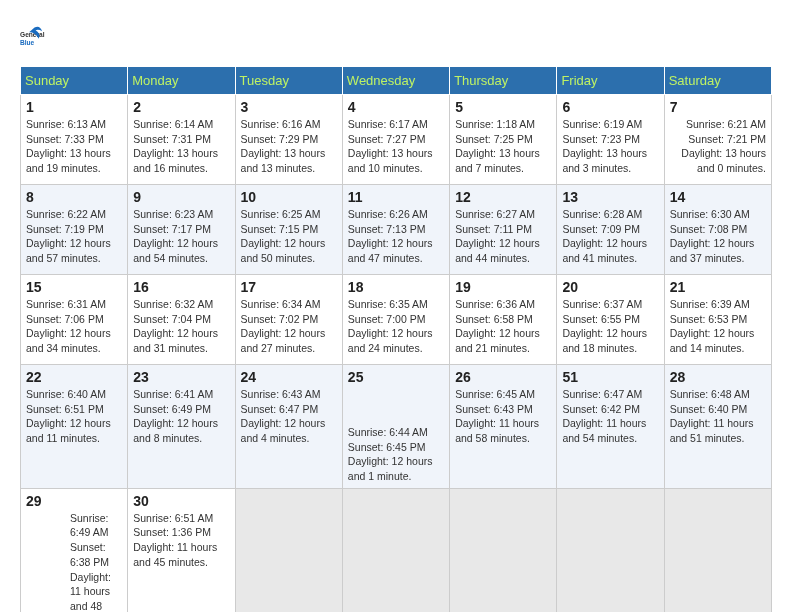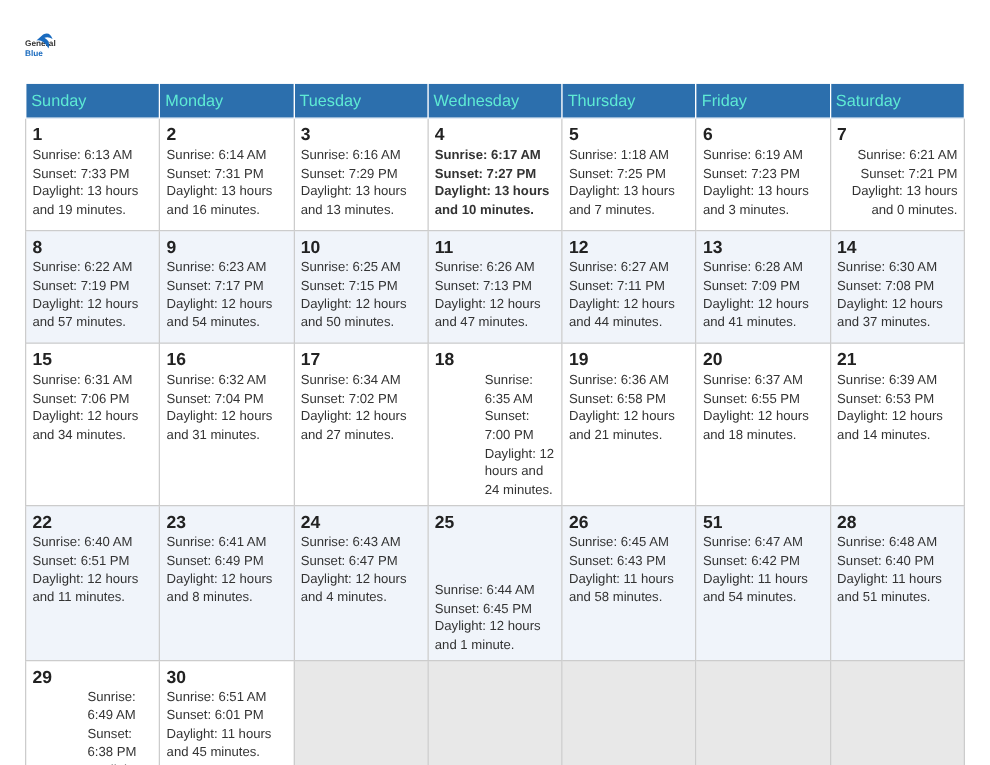--- a/index.html
+++ b/index.html
@@ -46,21 +46,21 @@
       font-size: 14px;
       color: #555;
     }
     .calendar {
       width: 100%;
       border-collapse: collapse;
       font-size: 11px;
     }
     .calendar th {
       background: #2c6fad;
-      color: #5eead4;
+      color: #bef264;
       padding: 6px 4px;
       text-align: left;
       font-size: 13px;
       font-weight: normal;
       border: 1px solid #fff;
     }
     .calendar td {
       border: 1px solid #ccc;
       vertical-align: top;
       padding: 4px 5px;
@@ -136,21 +136,21 @@
 Daylight: 13 hours and 16 minutes.</div>
         </td>
         <td>
           <span class="day-number">3</span>
           <div class="day-info" style="white-space: pre-line;">Sunrise: 6:16 AM
 Sunset: 7:29 PM
 Daylight: 13 hours and 13 minutes.</div>
         </td>
         <td>
           <span class="day-number">4</span>
-          <div class="day-info" style="white-space: pre-line; font-weight: bold;">Sunrise: 6:17 AM
+          <div class="day-info" style="white-space: pre-line;">Sunrise: 6:17 AM
 Sunset: 7:27 PM
 Daylight: 13 hours and 10 minutes.</div>
         </td>
         <td>
           <span class="day-number">5</span>
           <div class="day-info" style="white-space: pre-line;">Sunrise: 1:18 AM
 Sunset: 7:25 PM
 Daylight: 13 hours and 7 minutes.</div>
         </td>
         <td>
@@ -224,21 +224,21 @@
 Daylight: 12 hours and 31 minutes.</div>
         </td>
         <td>
           <span class="day-number">17</span>
           <div class="day-info" style="white-space: pre-line;">Sunrise: 6:34 AM
 Sunset: 7:02 PM
 Daylight: 12 hours and 27 minutes.</div>
         </td>
         <td>
           <span class="day-number">18</span>
-          <div class="day-info" style="white-space: pre-line; margin-left: 40px;">Sunrise: 6:35 AM
+          <div class="day-info" style="white-space: pre-line;">Sunrise: 6:35 AM
 Sunset: 7:00 PM
 Daylight: 12 hours and 24 minutes.</div>
         </td>
         <td>
           <span class="day-number">19</span>
           <div class="day-info" style="white-space: pre-line;">Sunrise: 6:36 AM
 Sunset: 6:58 PM
 Daylight: 12 hours and 21 minutes.</div>
         </td>
         <td>
@@ -301,21 +301,21 @@
       <tr>
         <td>
           <span class="day-number">29</span>
           <div class="day-info" style="white-space: pre-line; margin-left: 44px;">Sunrise: 6:49 AM
 Sunset: 6:38 PM
 Daylight: 11 hours and 48 minutes.</div>
         </td>
         <td>
           <span class="day-number">30</span>
           <div class="day-info" style="white-space: pre-line;">Sunrise: 6:51 AM
-Sunset: 6:01 PM
+Sunset: 1:36 PM
 Daylight: 11 hours and 45 minutes.</div>
         </td>
         <td class="empty-cell"></td>
         <td class="empty-cell"></td>
         <td class="empty-cell"></td>
         <td class="empty-cell"></td>
         <td class="empty-cell"></td>
       </tr>
     </tbody>
 </table>

